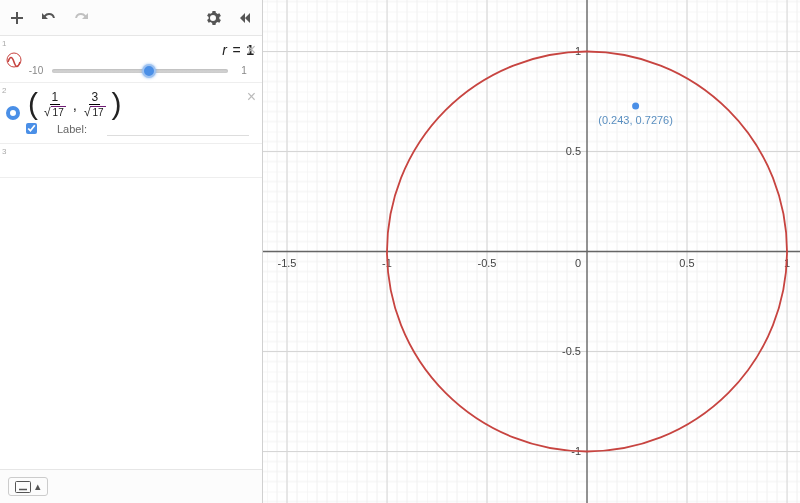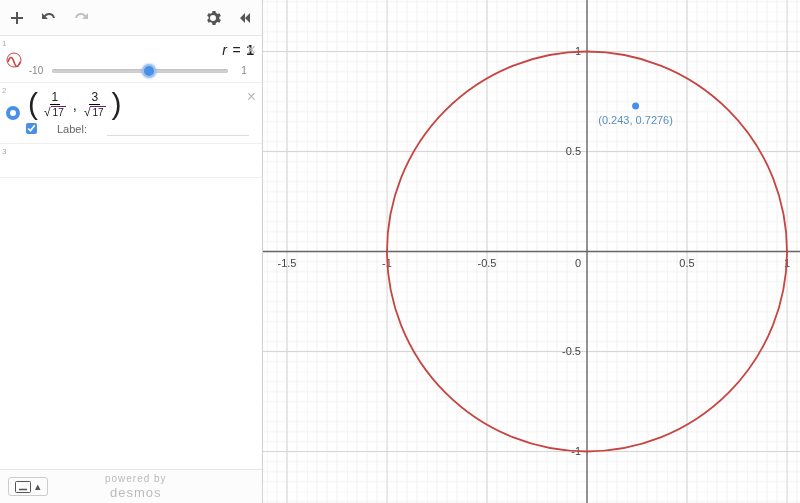--- a/index.html
+++ b/index.html
@@ -153,24 +153,20 @@
             <line x1="3" y1="3" x2="3" y2="3"></line>
             <line x1="5" y1="3" x2="5" y2="3"></line>
             <line x1="7" y1="3" x2="7" y2="3"></line>
             <line x1="9" y1="3" x2="9" y2="3"></line>
             <line x1="11" y1="3" x2="11" y2="3"></line>
             <line x1="13" y1="3" x2="13" y2="3"></line>
             <line x1="4" y1="8.5" x2="12" y2="8.5" stroke-width="1.5"></line>
           </svg>
         <span>▴</span>
       </div>
-      <div class="powered">
-        <div>powered by</div>
-        <div class="brand">desmos</div>
-      </div>
       <div style="width:30px"></div>
     </div>
   </div>
 
   <div class="graph">
     <svg viewBox="0 0 537 503">
       <defs>
         <pattern id="minor" width="40" height="40" patternUnits="userSpaceOnUse" x="4" y="11.5">
           <path d="M0 0H40M0 10H40M0 20H40M0 30H40M0 0V40M10 0V40M20 0V40M30 0V40" stroke="#f0f0f0" stroke-width="1"></path>
         </pattern>

